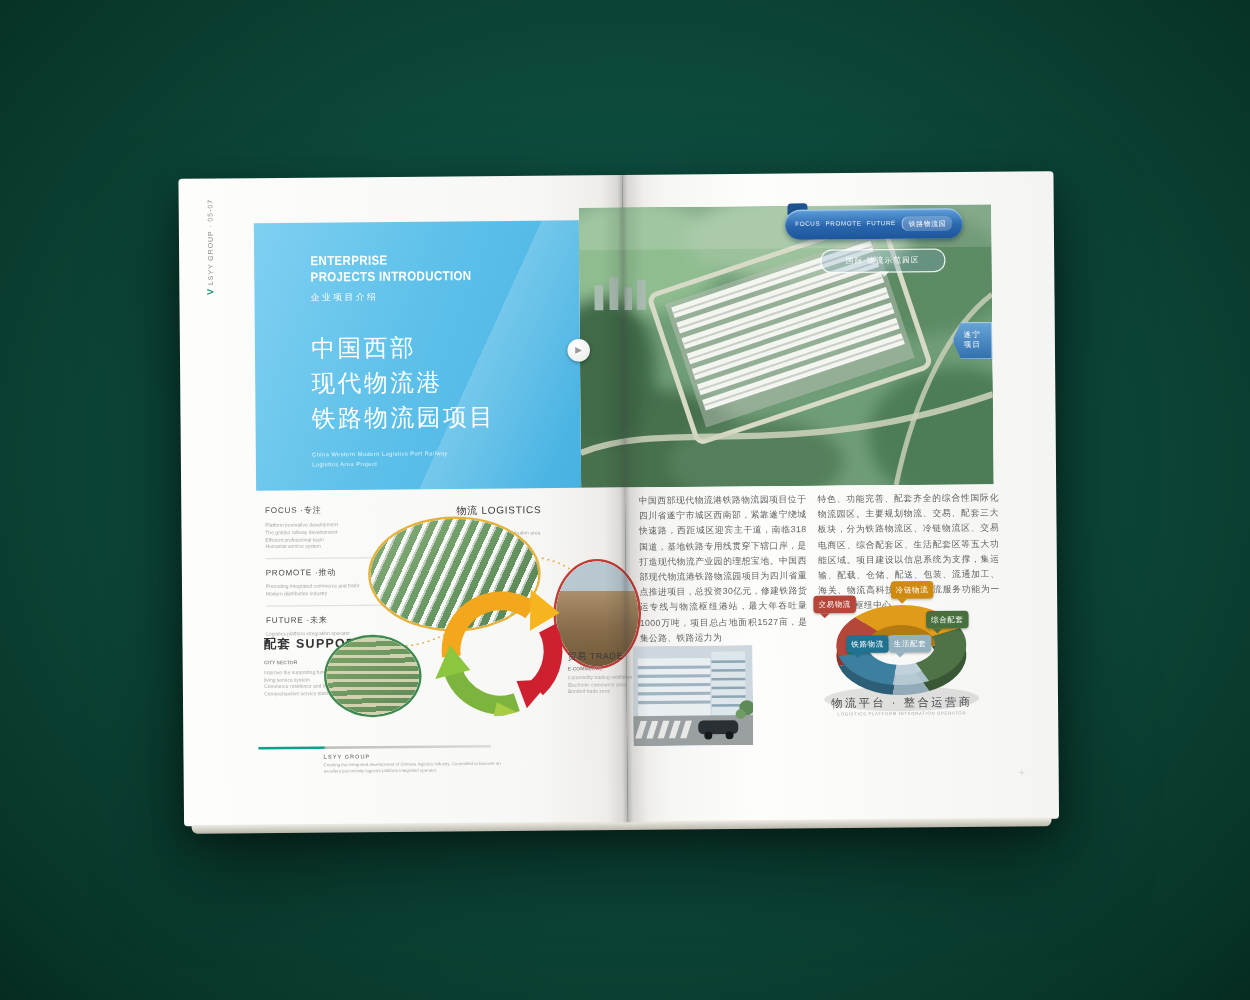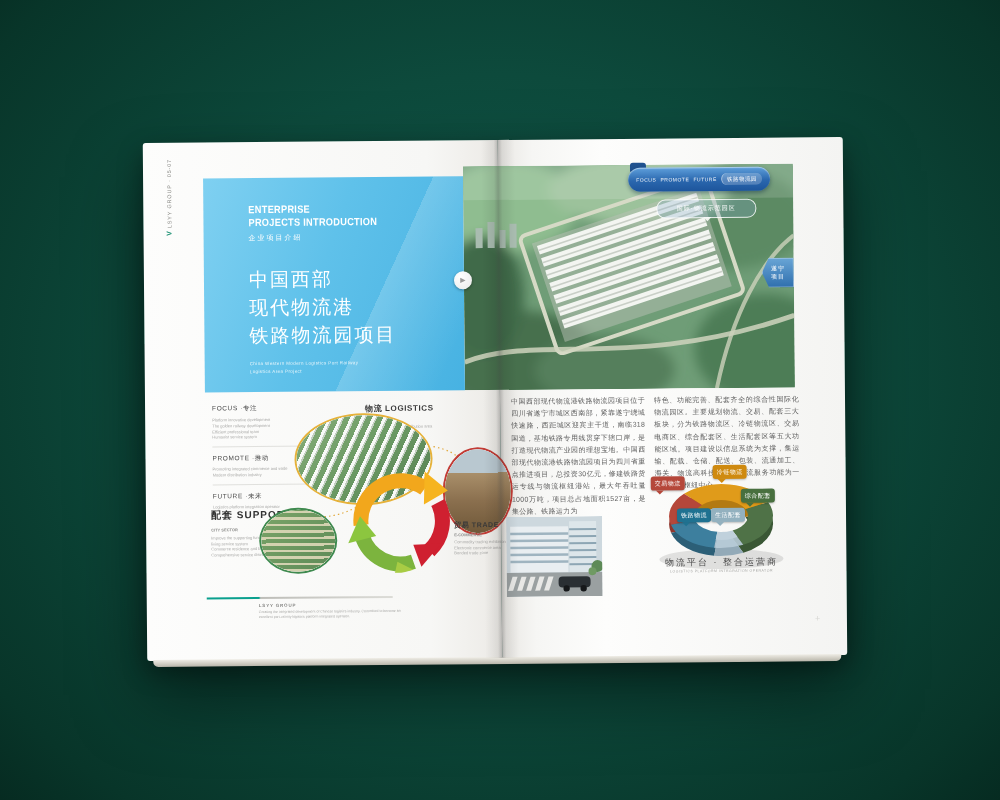--- a/index.html
+++ b/index.html
@@ -88,21 +88,21 @@
     position:absolute;left:310px;top:131px;width:18px;height:18px;z-index:25;border-radius:50%;
     background:radial-gradient(circle at 35% 30%,#ffffff,#e9e9e9);
     box-shadow:0 1px 3px rgba(0,0,0,.35);
     display:flex;align-items:center;justify-content:center;color:#9a9a9a;font-size:7px;
   }
   
   .sec-title{font-size:6.5px;color:#4c4c4c;letter-spacing:.6px}
   .tiny{font-size:4px;line-height:5.8px;color:#a8a8a6}
   .divider{height:1px;background:#e0e0dd}
   .support-title{font-size:10px;color:#333;letter-spacing:1px;font-weight:bold}
-  .label-title{font-size:8px;color:#3a3a3a;font-weight:bold;letter-spacing:.6px}
+  .label-title{font-size:8px;color:#3a3a3a;font-weight:normal;letter-spacing:.6px}
   .circle-photo{position:absolute;border-radius:50%;box-shadow:inset 0 0 0 2px #fff;z-index:8}
   .c-gold{box-shadow:inset 0 0 0 2px #fff,0 0 0 2px #e6b23a}
   .c-red{box-shadow:inset 0 0 0 2px #fff,0 0 0 2px #c23b35}
   .c-green{box-shadow:inset 0 0 0 2px #fff,0 0 0 2px #3f8a4f}
   .mini-aerial{
     width:100%;height:100%;border-radius:50%;
     background:
       repeating-linear-gradient(115deg,rgba(255,255,255,.95) 0 3px,rgba(205,212,204,.9) 3px 4.5px,rgba(0,0,0,0) 4.5px 10px),
       linear-gradient(135deg,#86ad78 0%,#6b9a64 50%,#567f52 100%);
   }

